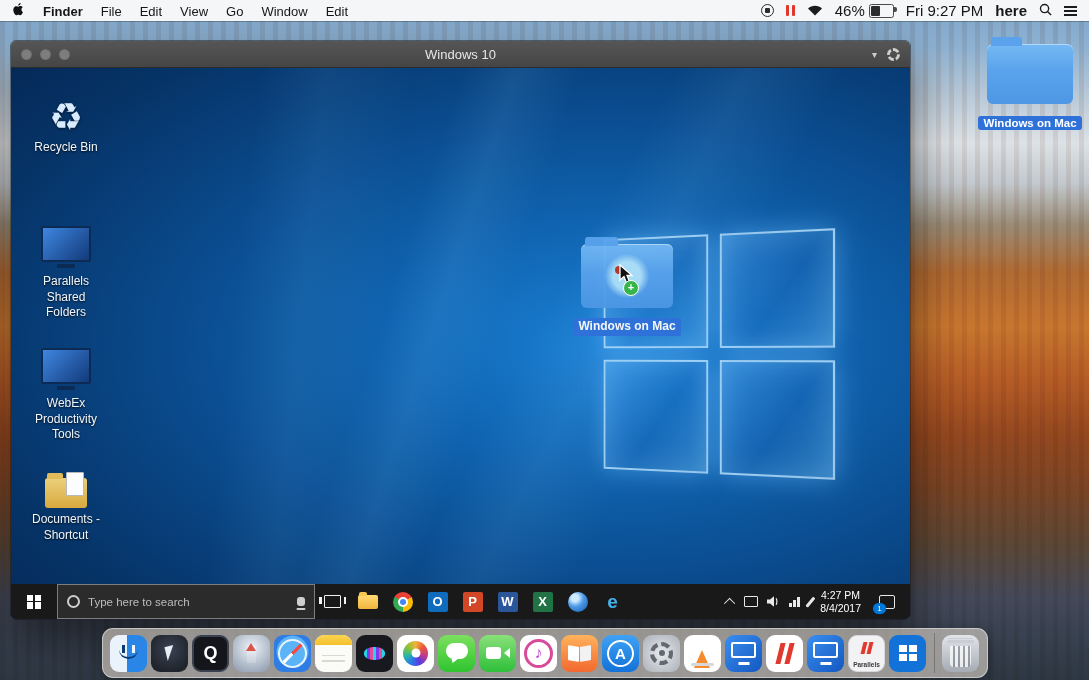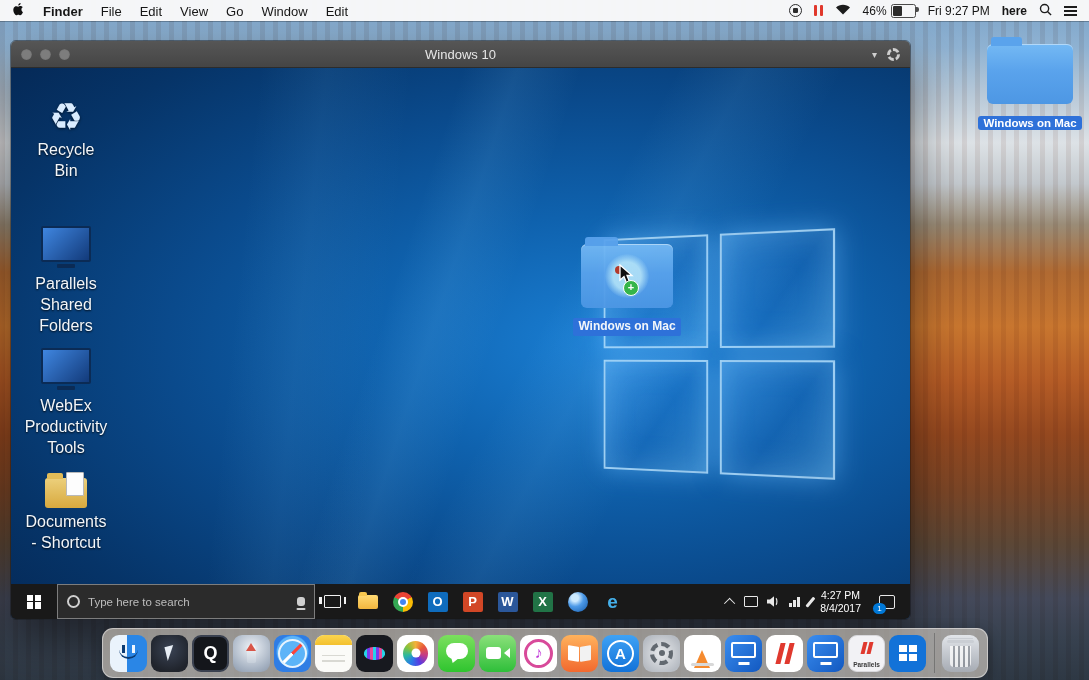--- a/index.html
+++ b/index.html
@@ -17,21 +17,21 @@
     mix-blend-mode:multiply;}
 
   
   .menubar{position:absolute;top:0;left:0;right:0;height:21px;z-index:60;
     background:rgba(249,249,249,.97);box-shadow:0 1px 0 rgba(0,0,0,.25);
     display:flex;justify-content:space-between;align-items:center;
     padding:0 12px;font-size:13px;color:#161616;}
   .mb-left{display:flex;align-items:flex-end;gap:18px;}
   .mb-item{cursor:default;}
   .mb-item.bold{font-weight:bold;}
-  .mb-right{display:flex;align-items:center;gap:12px;font-size:12px;}
+  .mb-right{display:flex;align-items:center;gap:12px;font-size:15px;}
   .rec-icon{width:11px;height:11px;border:1.5px solid #2c2c2c;border-radius:50%;
     display:inline-grid;place-items:center;}
   .rec-icon i{width:5px;height:5px;background:#2c2c2c;border-radius:1px;}
   .pbars{display:inline-flex;gap:2.5px;}
   .pbars i{width:3px;height:11px;background:#e0382c;border-radius:1px;}
   .batt{display:inline-flex;align-items:center;gap:4px;}
   .batt-body{position:relative;width:21px;height:10px;border:1px solid #4a4a4a;
     border-radius:2.5px;padding:1px;}
   .batt-body::after{content:"";position:absolute;right:-4px;top:2.5px;width:2.5px;height:5px;
     background:#4a4a4a;border-radius:0 2px 2px 0;}
@@ -79,21 +79,21 @@
     transform:perspective(620px) rotateY(-14deg);
     display:grid;grid-template-columns:1fr 1fr;grid-template-rows:1fr 1fr;gap:12px;}
   .winlogo i{display:block;
     background:linear-gradient(125deg, rgba(92,172,245,.40), rgba(40,110,200,.16) 55%, rgba(120,200,255,.30));
     border:2px solid rgba(195,232,255,.75);
     box-shadow:0 0 24px rgba(110,190,255,.5), inset 0 0 32px rgba(140,210,255,.25);}
 
   
   .wicon{position:absolute;left:14px;width:82px;display:flex;flex-direction:column;
     align-items:center;gap:4px;text-align:center;}
-  .wlabel{font-size:16px;color:#f2f6fa;line-height:1.3;text-shadow:0 1px 2px rgba(0,0,0,.85);}
+  .wlabel{font-size:12px;color:#f2f6fa;line-height:1.3;text-shadow:0 1px 2px rgba(0,0,0,.85);}
   .art{height:52px;display:flex;align-items:flex-end;justify-content:center;}
   .recycle-glyph{font-size:38px;line-height:1;color:#d9ecff;text-shadow:0 1px 3px rgba(0,0,0,.6);}
   .mon{position:relative;width:46px;height:32px;margin-bottom:8px;border-radius:2px;
     background:linear-gradient(135deg,#3f86e0,#123a7a);border:2px solid #0b2b55;}
   .mon::after{content:"";position:absolute;left:50%;bottom:-8px;transform:translateX(-50%);
     width:18px;height:4px;background:#0b2b55;border-radius:1px;}
   .docfolder{position:relative;width:42px;height:30px;border-radius:3px;
     background:linear-gradient(180deg,#ecd07c,#d8a93e);}
   .docfolder::before{content:"";position:absolute;top:-5px;left:2px;width:16px;height:6px;
     background:#e2bc58;border-radius:2px 2px 0 0;}

